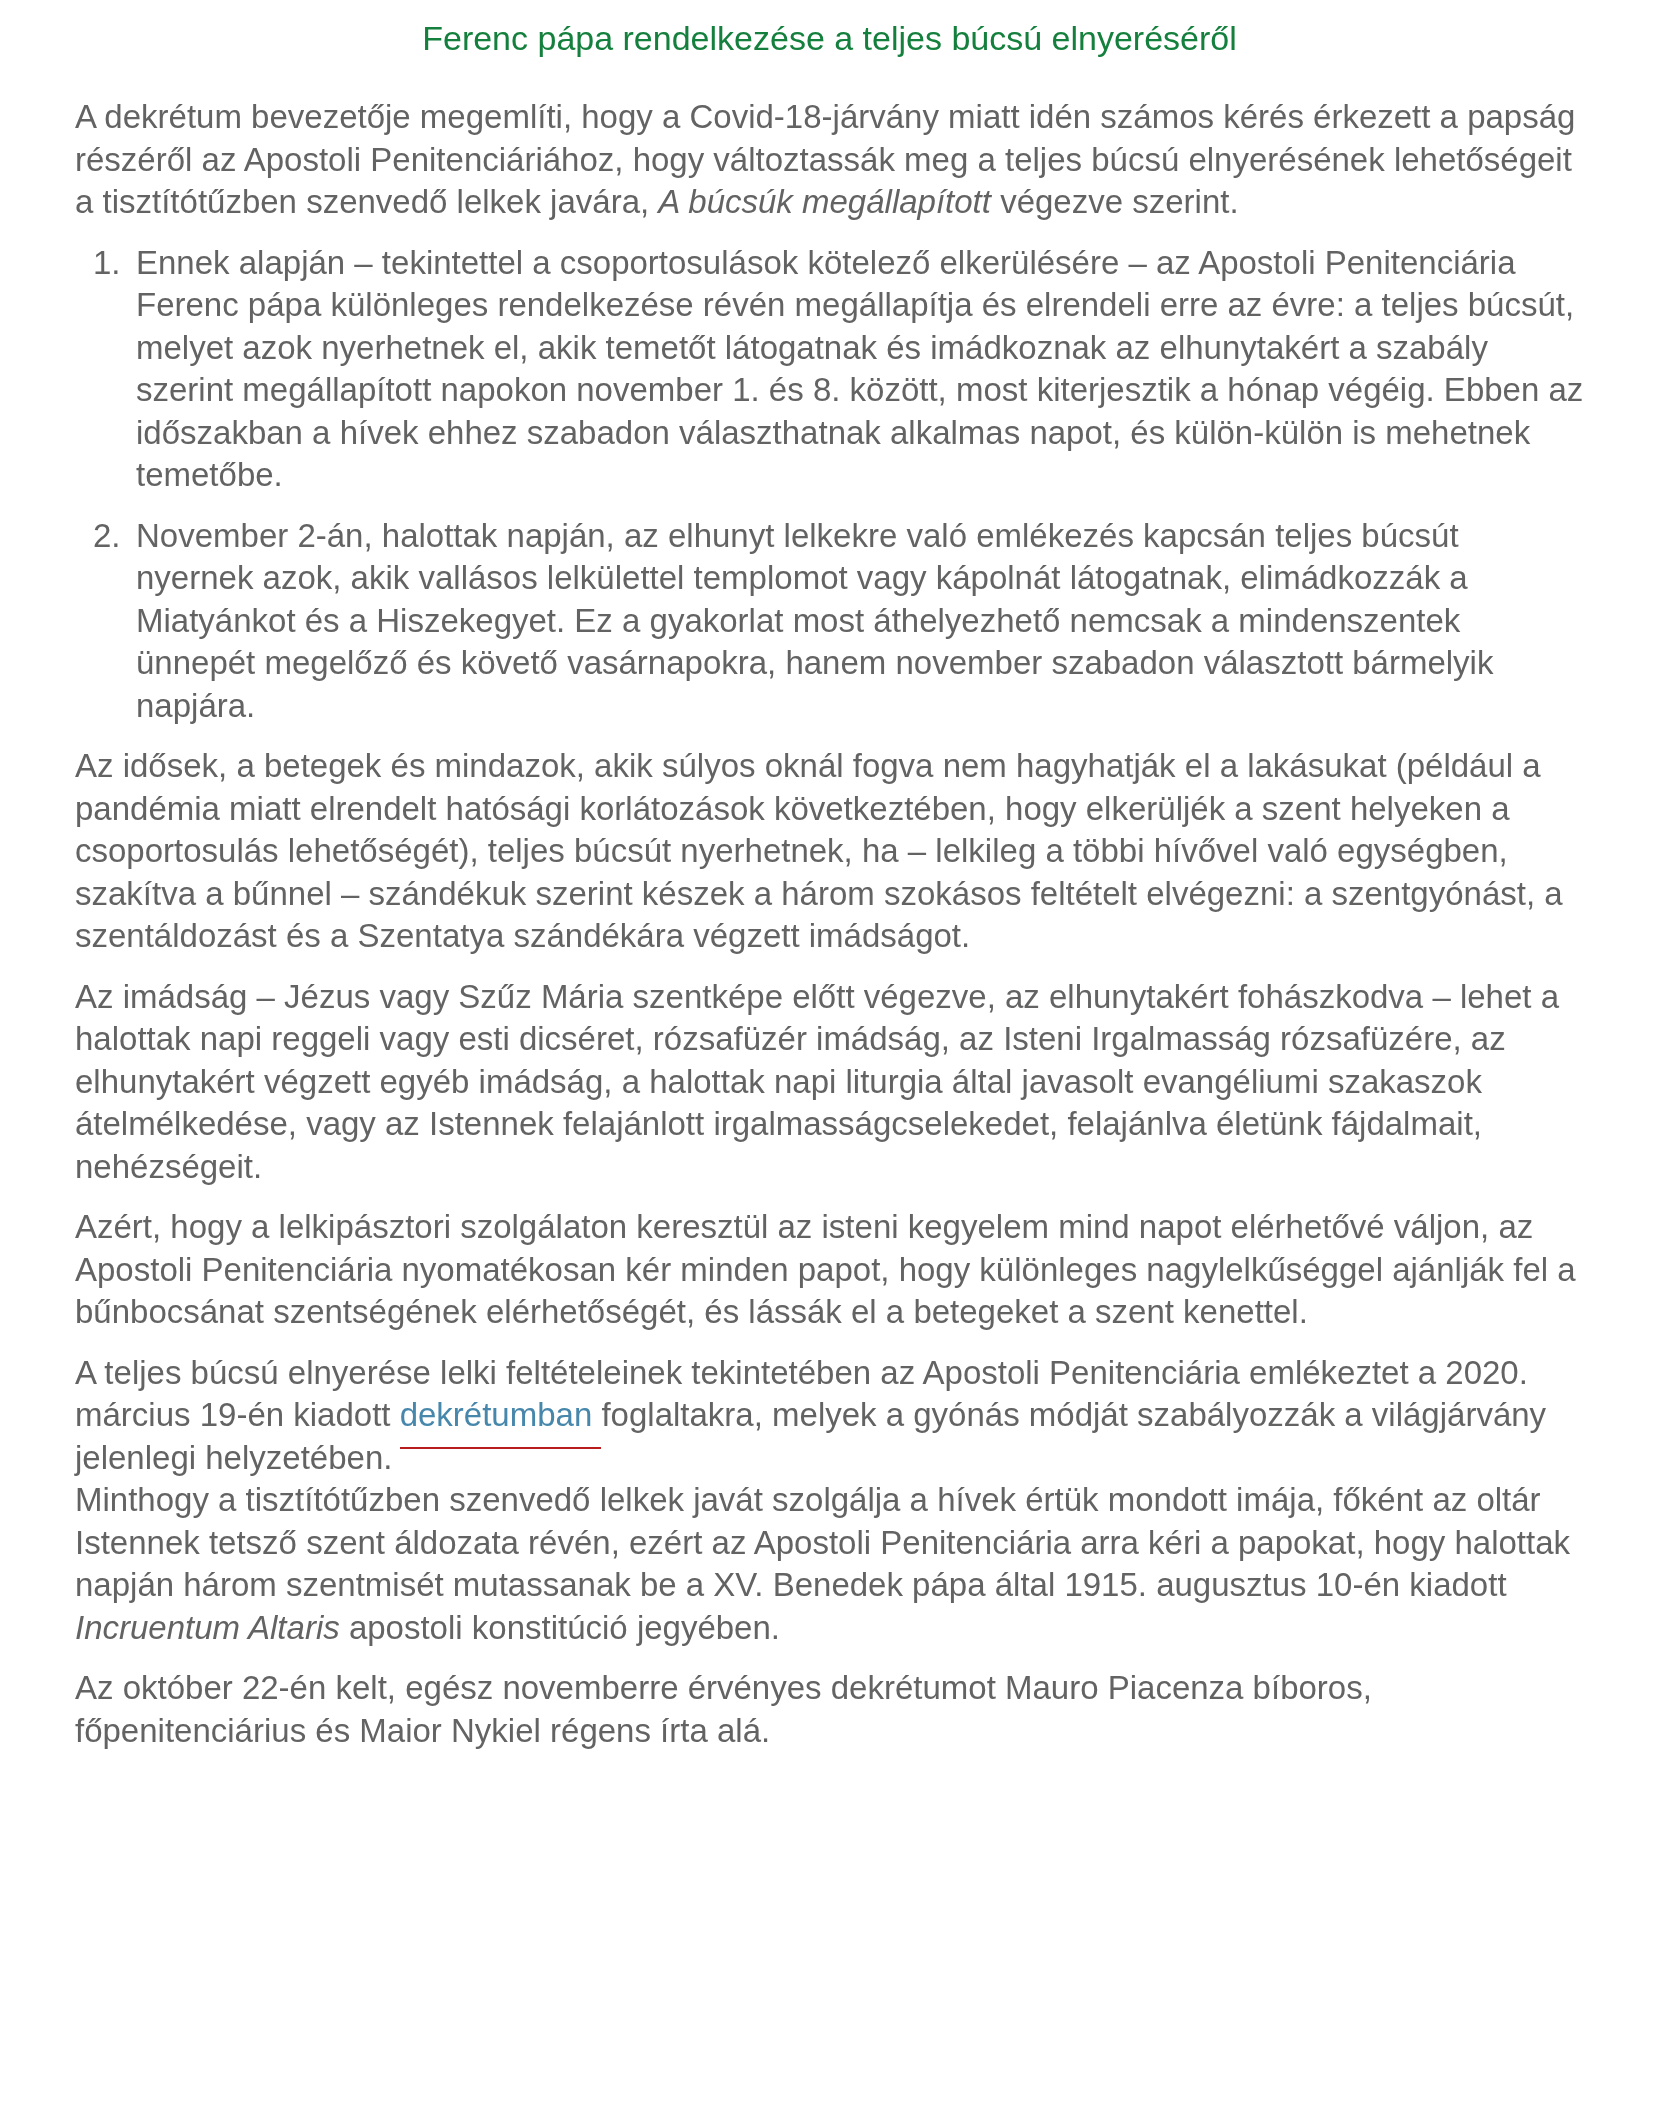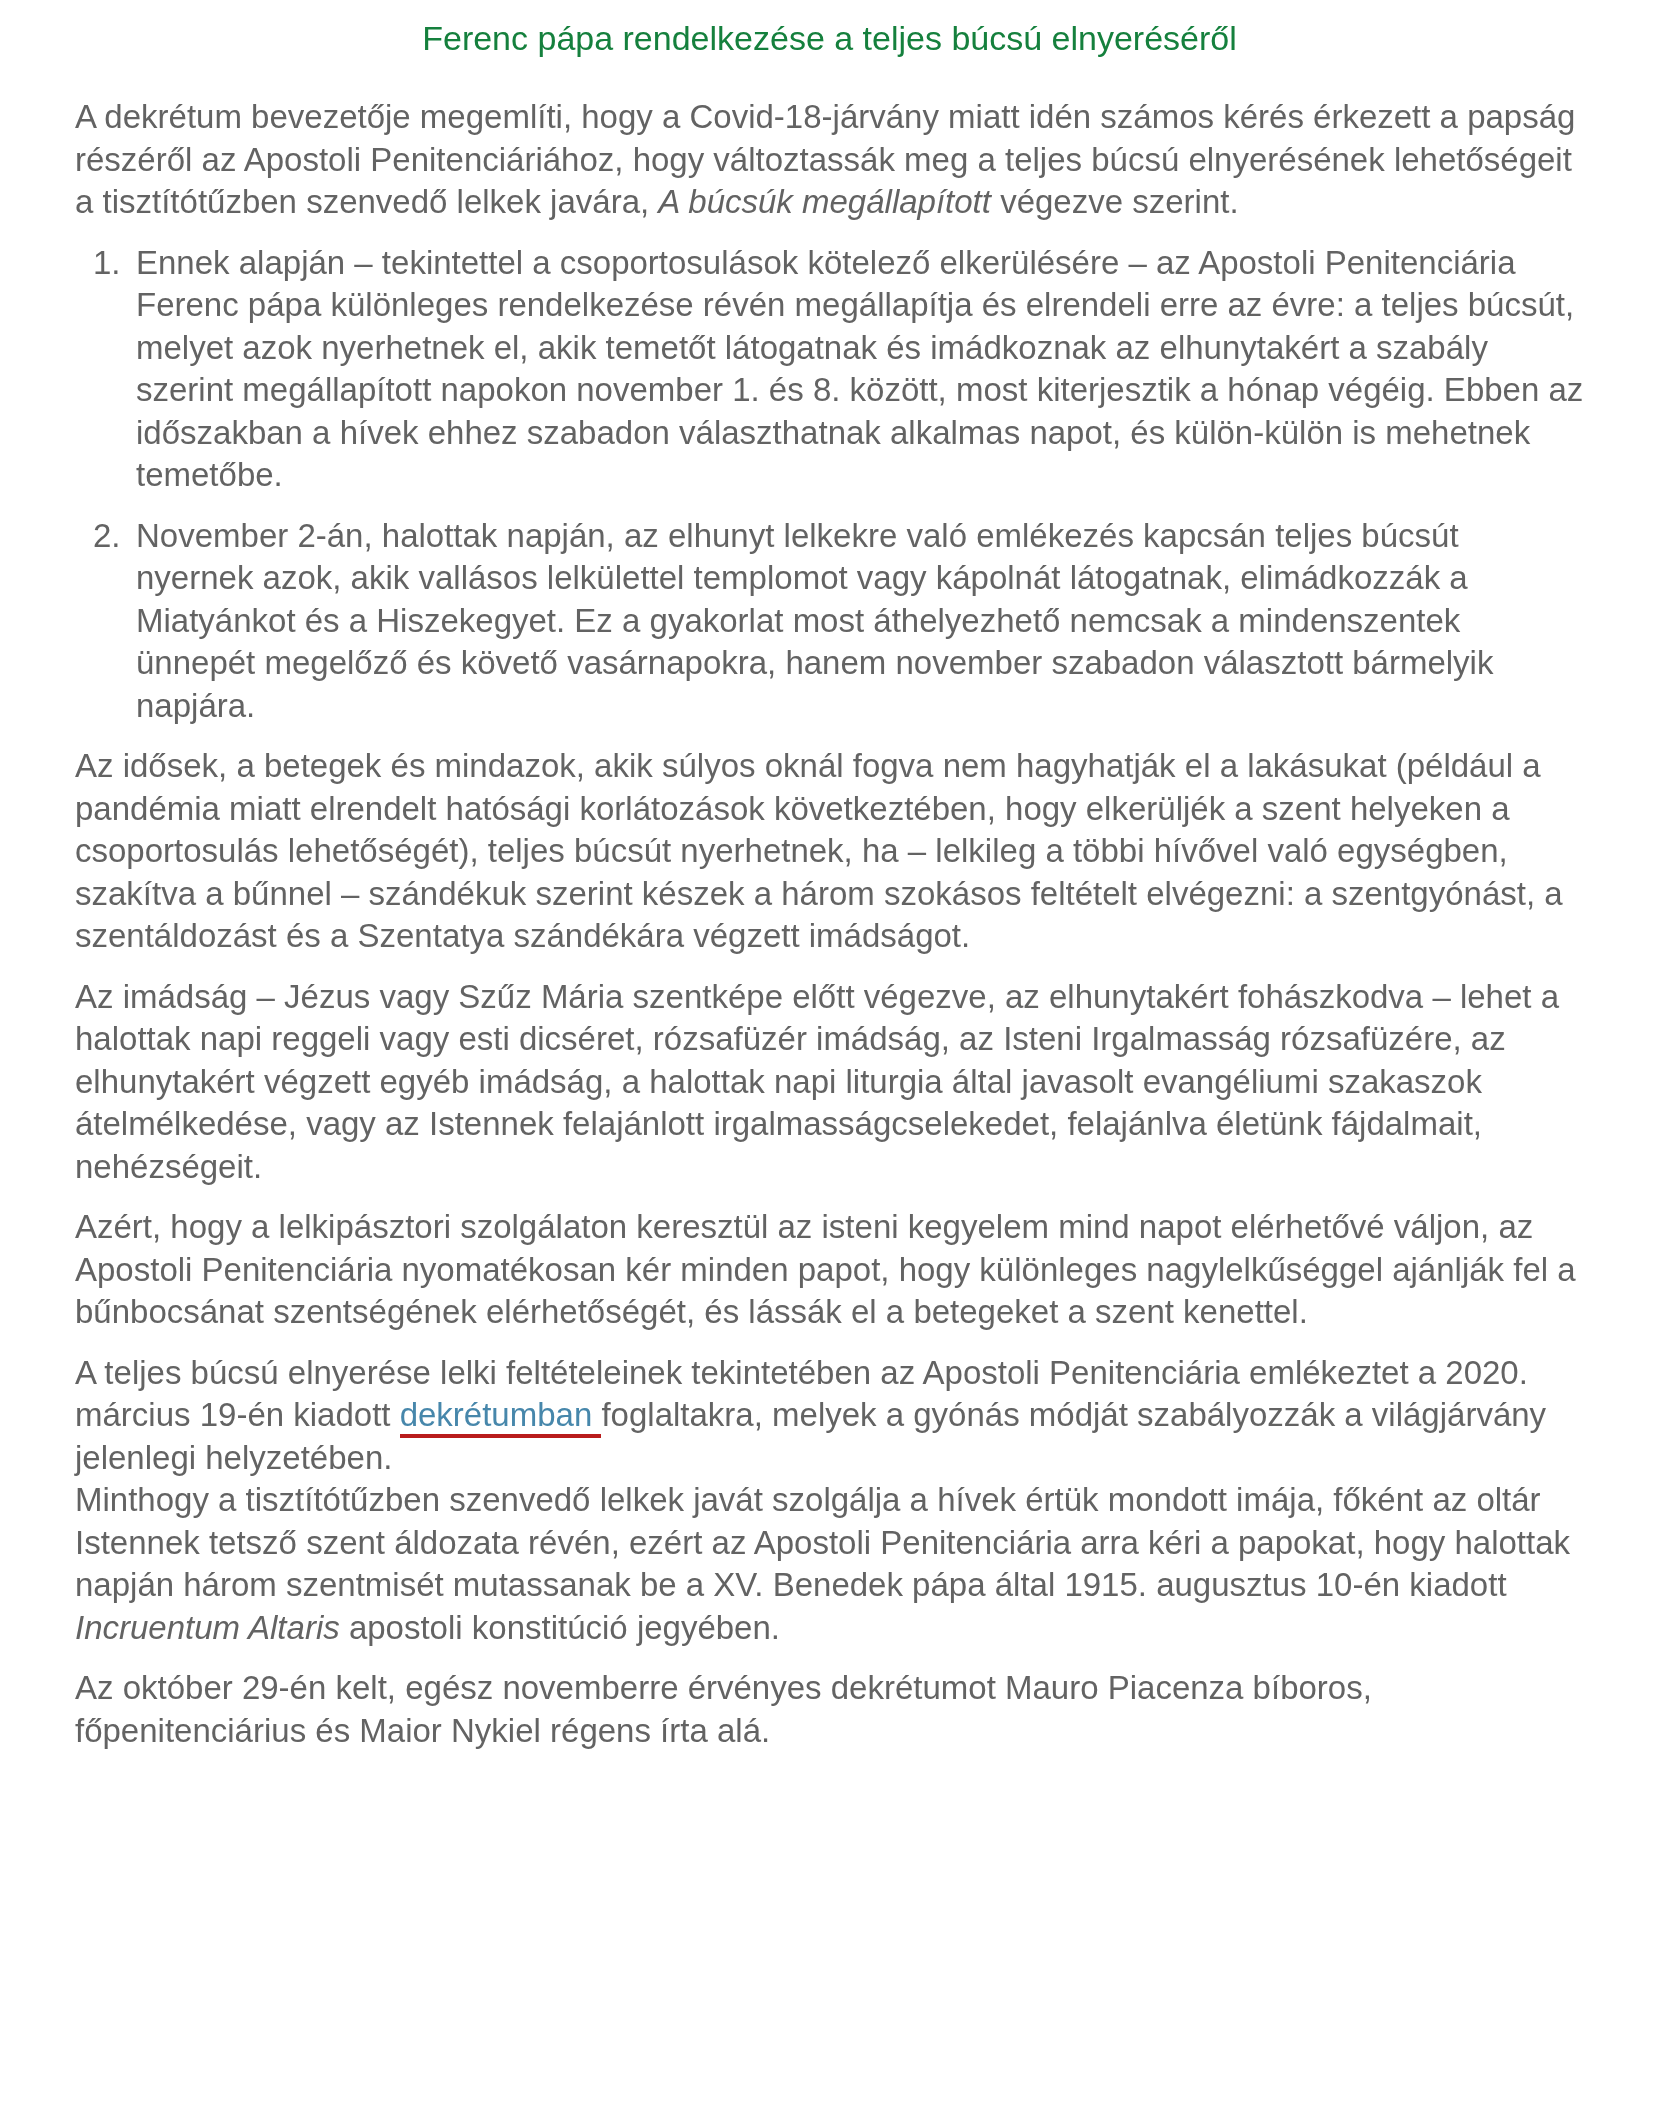--- a/index.html
+++ b/index.html
@@ -44,22 +44,22 @@
     width: 43px;
     margin-left: 18px;
   }
   .list-item .item-text {
     flex: 1;
   }
   .italic { font-style: italic; }
   a.doc-link {
     color: #4787ab;
     text-decoration: none;
-    border-bottom: 4px solid #b91c1c;
-    padding-bottom: 1px;
+    border-bottom: 2px solid #b91c1c;
+    padding-bottom: 14px;
     cursor: pointer;
     text-align: center;
   }
 </style>
 </head>
 <body>
 
 <div class="page">
 
   <h1 class="doc-title">Ferenc pápa rendelkezése a teljes búcsú elnyeréséről</h1>
@@ -81,15 +81,15 @@
   </div>
 
   <p class="para">Az idősek, a betegek és mindazok, akik súlyos oknál fogva nem hagyhatják el a lakásukat (például a pandémia miatt elrendelt hatósági korlátozások következtében, hogy elkerüljék a szent helyeken a csoportosulás lehetőségét), teljes búcsút nyerhetnek, ha – lelkileg a többi hívővel való egységben, szakítva a bűnnel – szándékuk szerint készek a három szokásos feltételt elvégezni: a szentgyónást, a szentáldozást és a Szentatya szándékára végzett imádságot.</p>
 
   <p class="para">Az imádság – Jézus vagy Szűz Mária szentképe előtt végezve, az elhunytakért fohászkodva – lehet a halottak napi reggeli vagy esti dicséret, rózsafüzér imádság, az Isteni Irgalmasság rózsafüzére, az elhunytakért végzett egyéb imádság, a halottak napi liturgia által javasolt evangéliumi szakaszok átelmélkedése, vagy az Istennek felajánlott irgalmasságcselekedet, felajánlva életünk fájdalmait, nehézségeit.</p>
 
   <p class="para">Azért, hogy a lelkipásztori szolgálaton keresztül az isteni kegyelem mind napot elérhetővé váljon, az Apostoli Penitenciária nyomatékosan kér minden papot, hogy különleges nagylelkűséggel ajánlják fel a bűnbocsánat szentségének elérhetőségét, és lássák el a betegeket a szent kenettel.</p>
 
   <p class="para"><span>A teljes búcsú elnyerése lelki feltételeinek tekintetében az Apostoli Penitenciária emlékeztet a 2020. március 19-én kiadott </span><a class="doc-link">dekrétumban </a><span>foglaltakra, melyek a gyónás módját szabályozzák a világjárvány jelenlegi helyzetében.</span><br><span>Minthogy a tisztítótűzben szenvedő lelkek javát szolgálja a hívek értük mondott imája, főként az oltár Istennek tetsző szent áldozata révén, ezért az Apostoli Penitenciária arra kéri a papokat, hogy halottak napján három szentmisét mutassanak be a XV. Benedek pápa által 1915. augusztus 10-én kiadott </span><span class="italic">Incruentum Altaris</span><span> apostoli konstitúció jegyében.</span></p>
 
-  <p class="para">Az október 29-én kelt, egész novemberre érvényes dekrétumot Mauro Piacenza bíboros, főpenitenciárius és Maior Nykiel régens írta alá.</p>
+  <p class="para">Az október 22-én kelt, egész novemberre érvényes dekrétumot Mauro Piacenza bíboros, főpenitenciárius és Maior Nykiel régens írta alá.</p>
 
 </div>
 
 </body></html>

